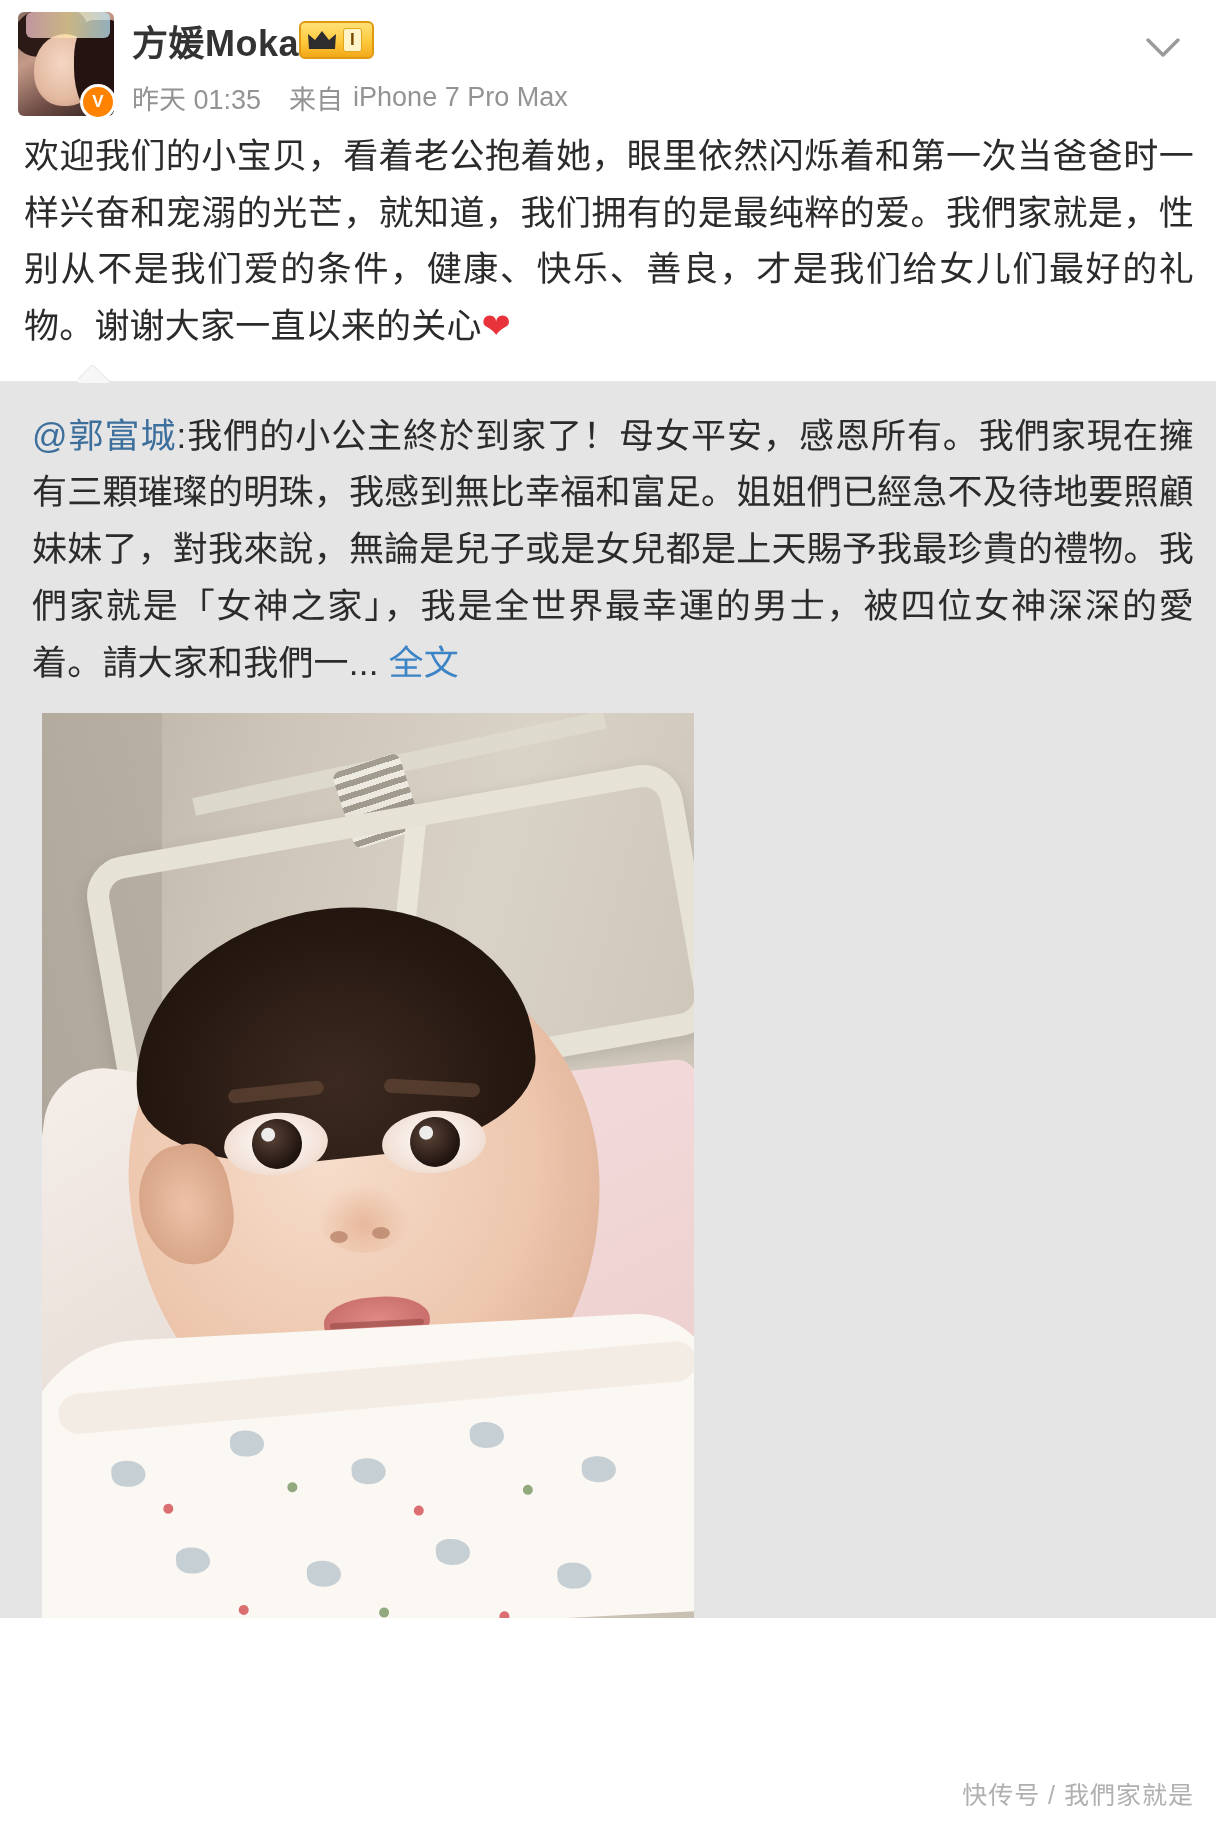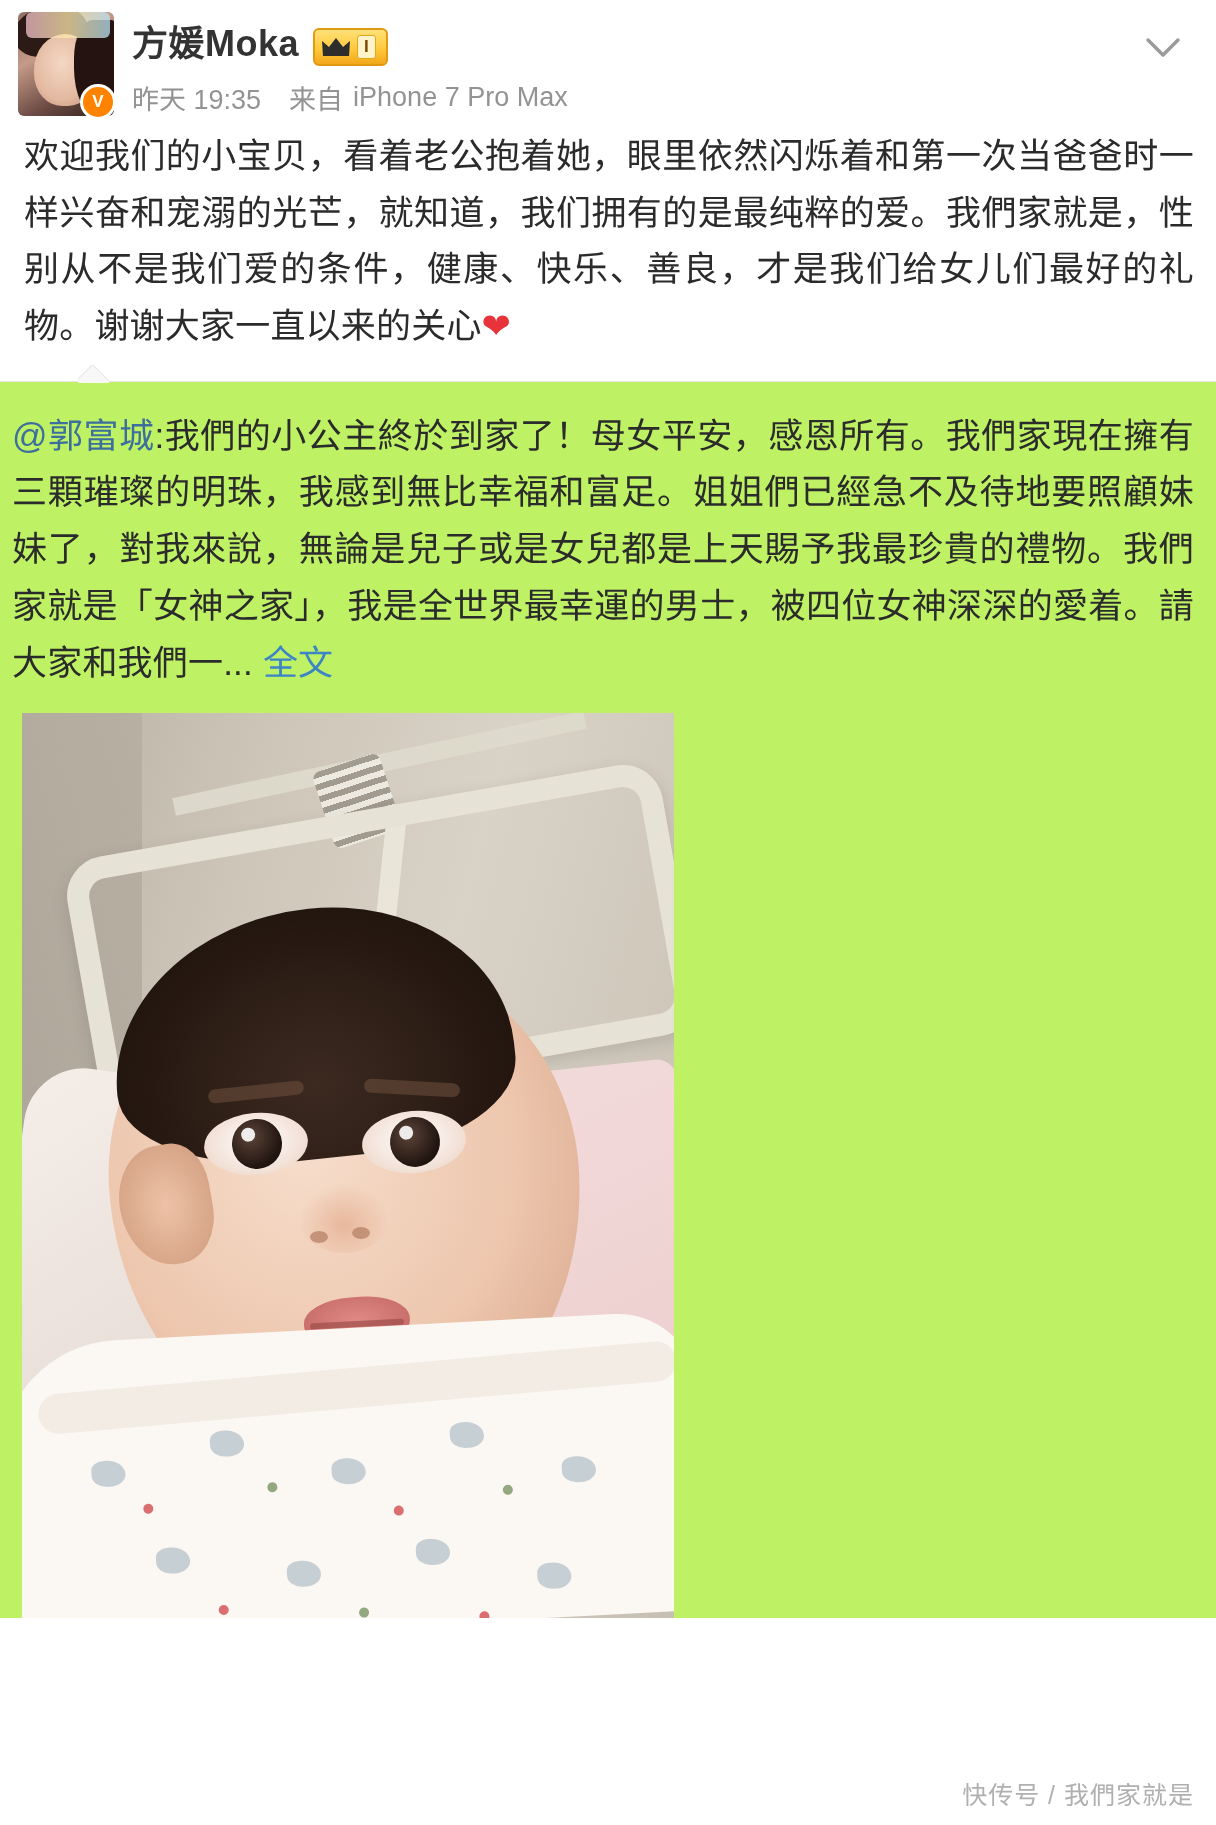--- a/index.html
+++ b/index.html
@@ -91,22 +91,21 @@
     text-align: center;
     font-weight: bold;
   }
   .header-text {
     margin-left: 18px;
     flex: 1 1 auto;
     padding-top: 4px;
   }
   .name-row {
     display: flex;
-    align-items: flex-end;
-    gap: 14px;
+    align-items: center;
   }
   .user-name {
     font-size: 36px;
     font-weight: bold;
     color: #333333;
     letter-spacing: .5px;
     white-space: nowrap;
   }
   .crown-badge {
     display: inline-flex;
@@ -162,23 +161,23 @@
 
   
   .sep {
     height: 1px;
     background: #e8e8e8;
     margin: 0;
   }
 
   
   .repost {
-    background: #bef264;
-    position: relative;
-    padding: 26px 22px 0 12px;
+    background: #e5e5e5;
+    position: relative;
+    padding: 26px 22px 0 32px;
   }
   .repost-arrow {
     position: absolute;
     top: -17px;
     left: 78px;
     width: 34px;
     height: 18px;
     overflow: hidden;
   }
   .repost-arrow:before {
@@ -439,21 +438,21 @@
       <span class="crown-badge">
         <span>
           <svg class="crown-svg" width="30" height="22" viewBox="0 0 30 22" aria-hidden="true">
             <path d="M2 20 L1 5 L8 11 L15 2 L22 11 L29 5 L28 20 Z" fill="#2d2d2d"></path>
           </svg>
         </span>
         <span class="crown-level">I</span>
       </span>
     </div>
     <div class="meta-row">
-      <span>昨天 19:35</span>
+      <span>昨天 01:35</span>
       <span class="meta-sep"></span>
       <span>来自</span>
       <span>iPhone 7 Pro Max</span>
     </div>
   </div>
 
   <span class="chevron">
     <svg width="46" height="46" viewBox="0 0 46 46" aria-hidden="true">
       <path d="M8 16 L23 31 L38 16" fill="none" stroke="#9a9a9a" stroke-width="3.5" stroke-linecap="round" stroke-linejoin="round"></path>
     </svg>

